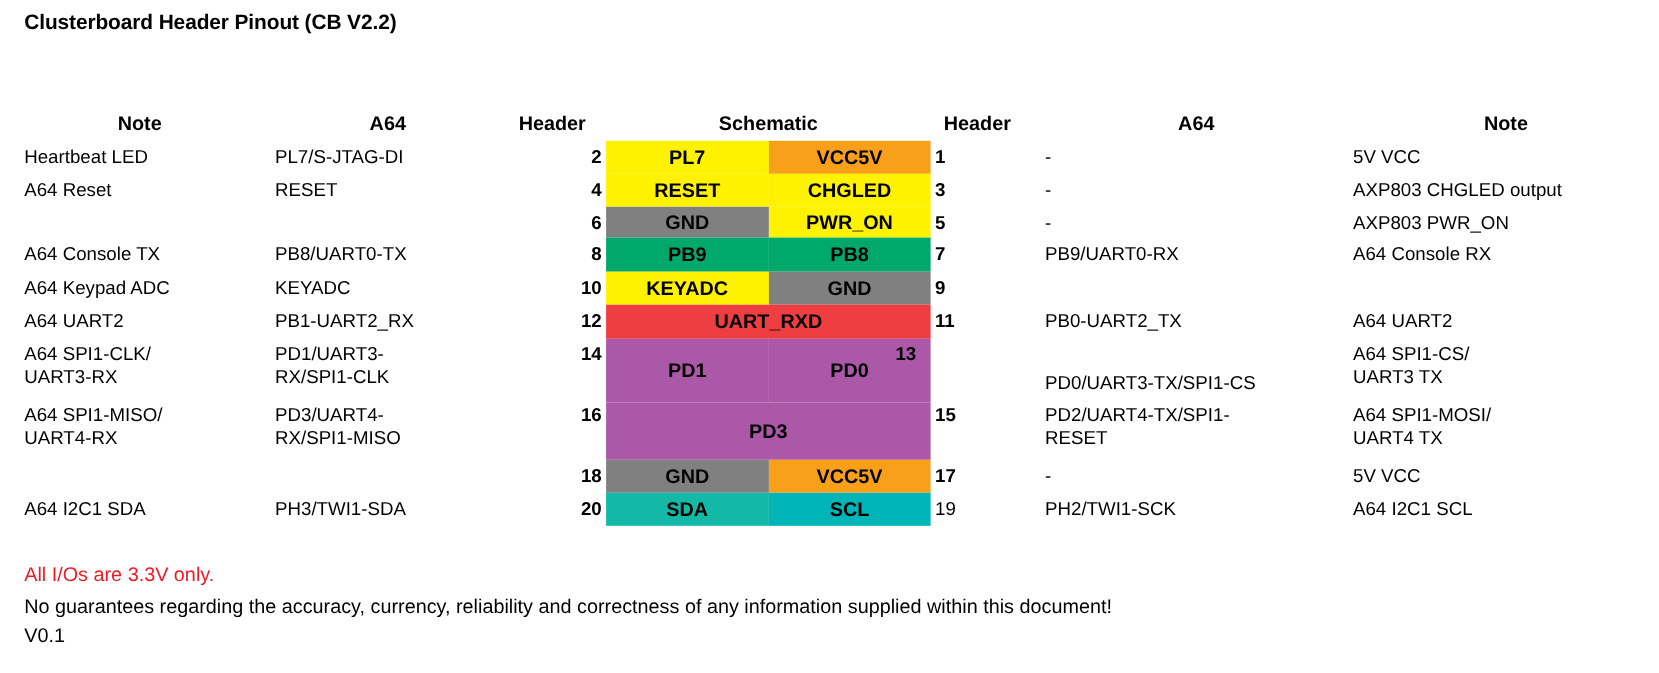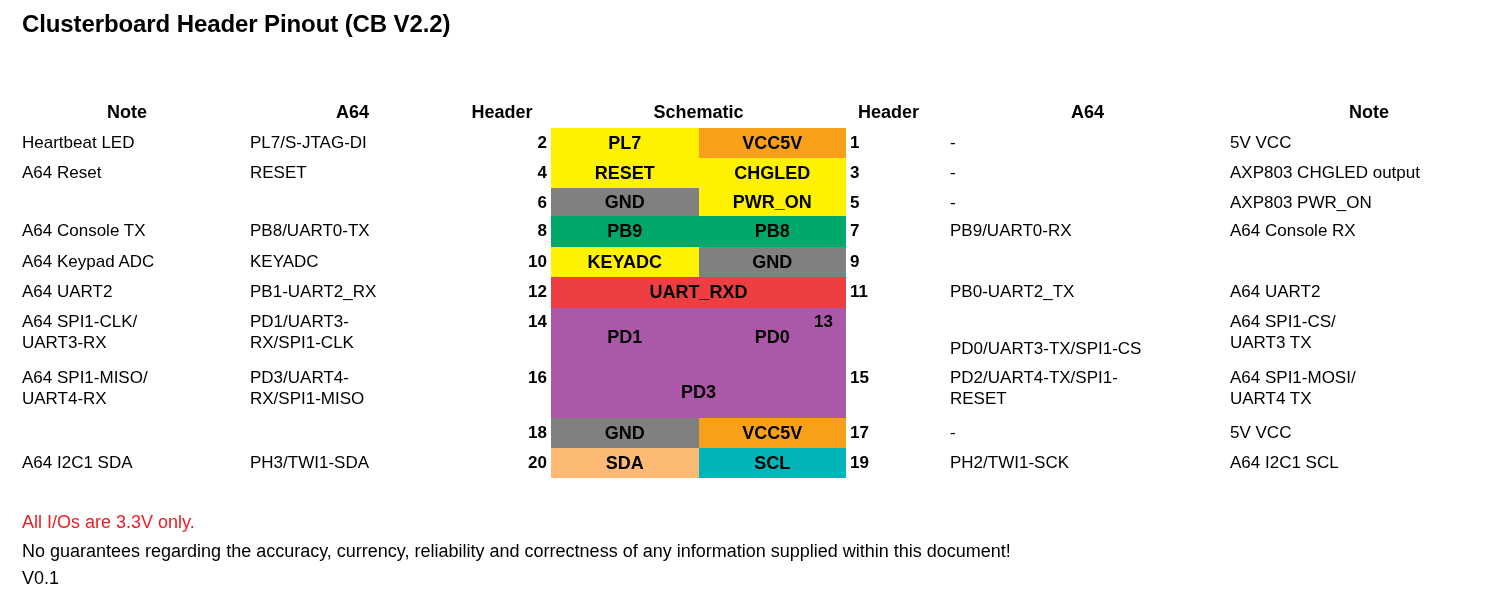--- a/index.html
+++ b/index.html
@@ -7,21 +7,21 @@
     width:1508px;height:612px;
     background:#ffffff;
     font-family:"Liberation Sans", sans-serif;
     color:#000000;
     overflow:hidden;
     position:relative;
   }
   #page-title{
     position:absolute;
     left:22px; top:10px;
-    font-size:24px;
+    font-size:19px;
     font-weight:bold;
     letter-spacing:-0.1px;
   }
 
   .hdr{
     position:absolute;
     top:102px;
     font-size:18px;
     font-weight:bold;
     white-space:nowrap;
@@ -120,21 +120,21 @@
       <div class="sch-cell" style="background: rgb(172, 88, 168);">PD0</div>
     </div>
     <div class="sch-row" style="top: 238px; height: 52px;">
       <div class="sch-cell" style="background: rgb(172, 88, 168);">PD3</div>
     </div>
     <div class="sch-row" style="top: 290px; height: 30px;">
       <div class="sch-cell" style="background: rgb(128, 128, 128);">GND</div>
       <div class="sch-cell" style="background: rgb(249, 160, 27);">VCC5V</div>
     </div>
     <div class="sch-row" style="top: 320px; height: 30px;">
-      <div class="sch-cell" style="background: #fdba74;">SDA</div>
+      <div class="sch-cell" style="background: #14b8a6;">SDA</div>
       <div class="sch-cell" style="background: rgb(0, 181, 184);">SCL</div>
     </div>
   </div>
 <div id="text-layer">
     <div class="cell l" style="left: 22px; width: 225px; top: 132px; text-align: left;">Heartbeat LED</div>
     <div class="cell l" style="left: 250px; width: 210px; top: 132px; text-align: left;">PL7/S-JTAG-DI</div>
     <div class="cell r" style="left: 455px; width: 92px; top: 132px; text-align: right; font-weight: bold;">2</div>
     <div class="cell r" style="left: 850px; width: 40px; top: 132px; text-align: left; font-weight: bold;">1</div>
     <div class="cell l" style="left: 950px; width: 280px; top: 132px; text-align: left;">-</div>
     <div class="cell l" style="left: 1230px; width: 278px; top: 132px; text-align: left;">5V VCC</div>
@@ -183,20 +183,20 @@
 RESET</div>
     <div class="cell l" style="left: 1230px; width: 278px; top: 367px; text-align: left;">A64 SPI1-MOSI/
 UART4 TX</div>
     <div class="cell r" style="left: 455px; width: 92px; top: 422px; text-align: right; font-weight: bold;">18</div>
     <div class="cell r" style="left: 850px; width: 40px; top: 422px; text-align: left; font-weight: bold;">17</div>
     <div class="cell l" style="left: 950px; width: 280px; top: 422px; text-align: left;">-</div>
     <div class="cell l" style="left: 1230px; width: 278px; top: 422px; text-align: left;">5V VCC</div>
     <div class="cell l" style="left: 22px; width: 225px; top: 452px; text-align: left;">A64 I2C1 SDA</div>
     <div class="cell l" style="left: 250px; width: 210px; top: 452px; text-align: left;">PH3/TWI1-SDA</div>
     <div class="cell r" style="left: 455px; width: 92px; top: 452px; text-align: right; font-weight: bold;">20</div>
-    <div class="cell r" style="left: 850px; width: 40px; top: 452px; text-align: left; font-weight: bold;">19</div>
+    <div class="cell r" style="left: 850px; width: 40px; top: 452px; text-align: left; font-weight: normal;">19</div>
     <div class="cell l" style="left: 950px; width: 280px; top: 452px; text-align: left;">PH2/TWI1-SCK</div>
     <div class="cell l" style="left: 1230px; width: 278px; top: 452px; text-align: left;">A64 I2C1 SCL</div>
   </div>
 
 <div class="foot" id="foot-warn">All I/Os are 3.3V only.</div>
 <div class="foot" id="foot-disc">No guarantees regarding the accuracy, currency, reliability and correctness of any information supplied within this document!</div>
 <div class="foot" id="foot-ver">V0.1</div>
 
 </body></html>

